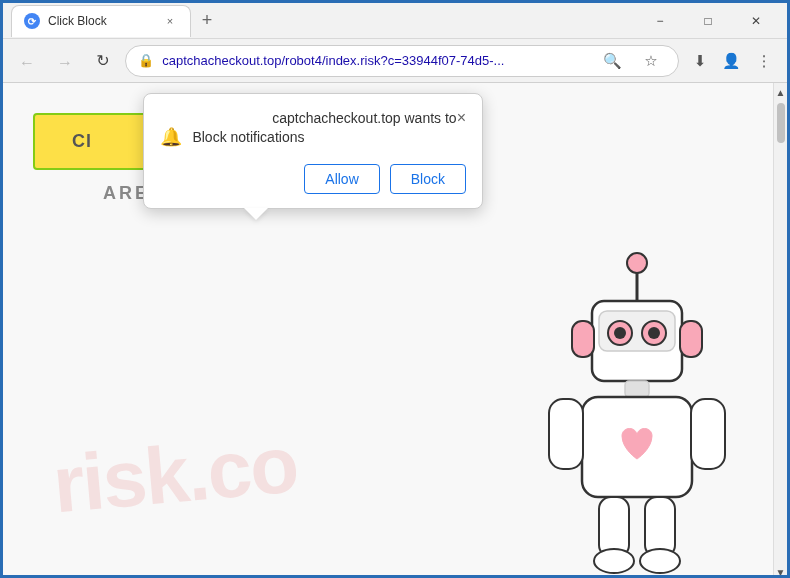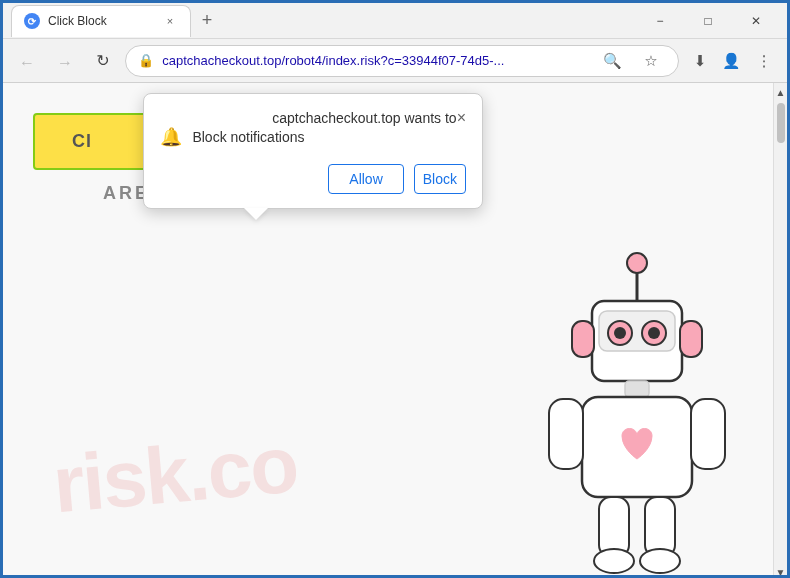--- a/index.html
+++ b/index.html
@@ -254,21 +254,21 @@
       border-radius: 4px;
       padding: 6px 20px;
       font-size: 14px;
       cursor: pointer;
     }
     .btn-block {
       background: #fff;
       border: 1px solid #1a73e8;
       color: #1a73e8;
       border-radius: 4px;
-      padding: 6px 8px;
+      padding: 6px 20px;
       font-size: 14px;
       cursor: pointer;
     }
 
     
     .popup-tail {
       position: absolute;
       bottom: -12px;
       left: 100px;
       width: 0; height: 0;

